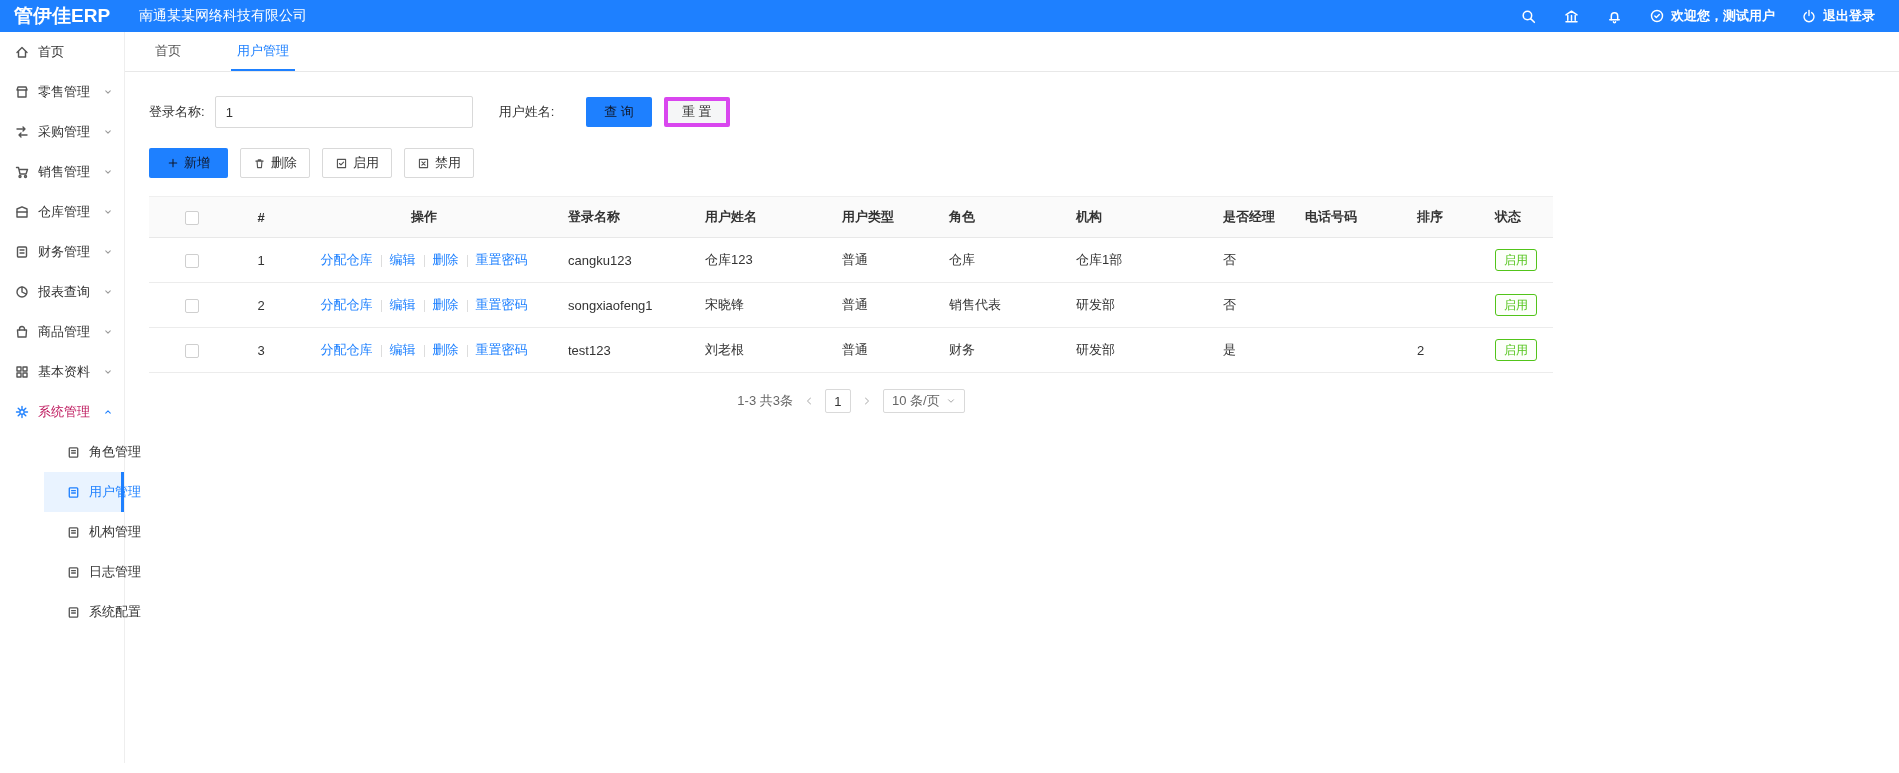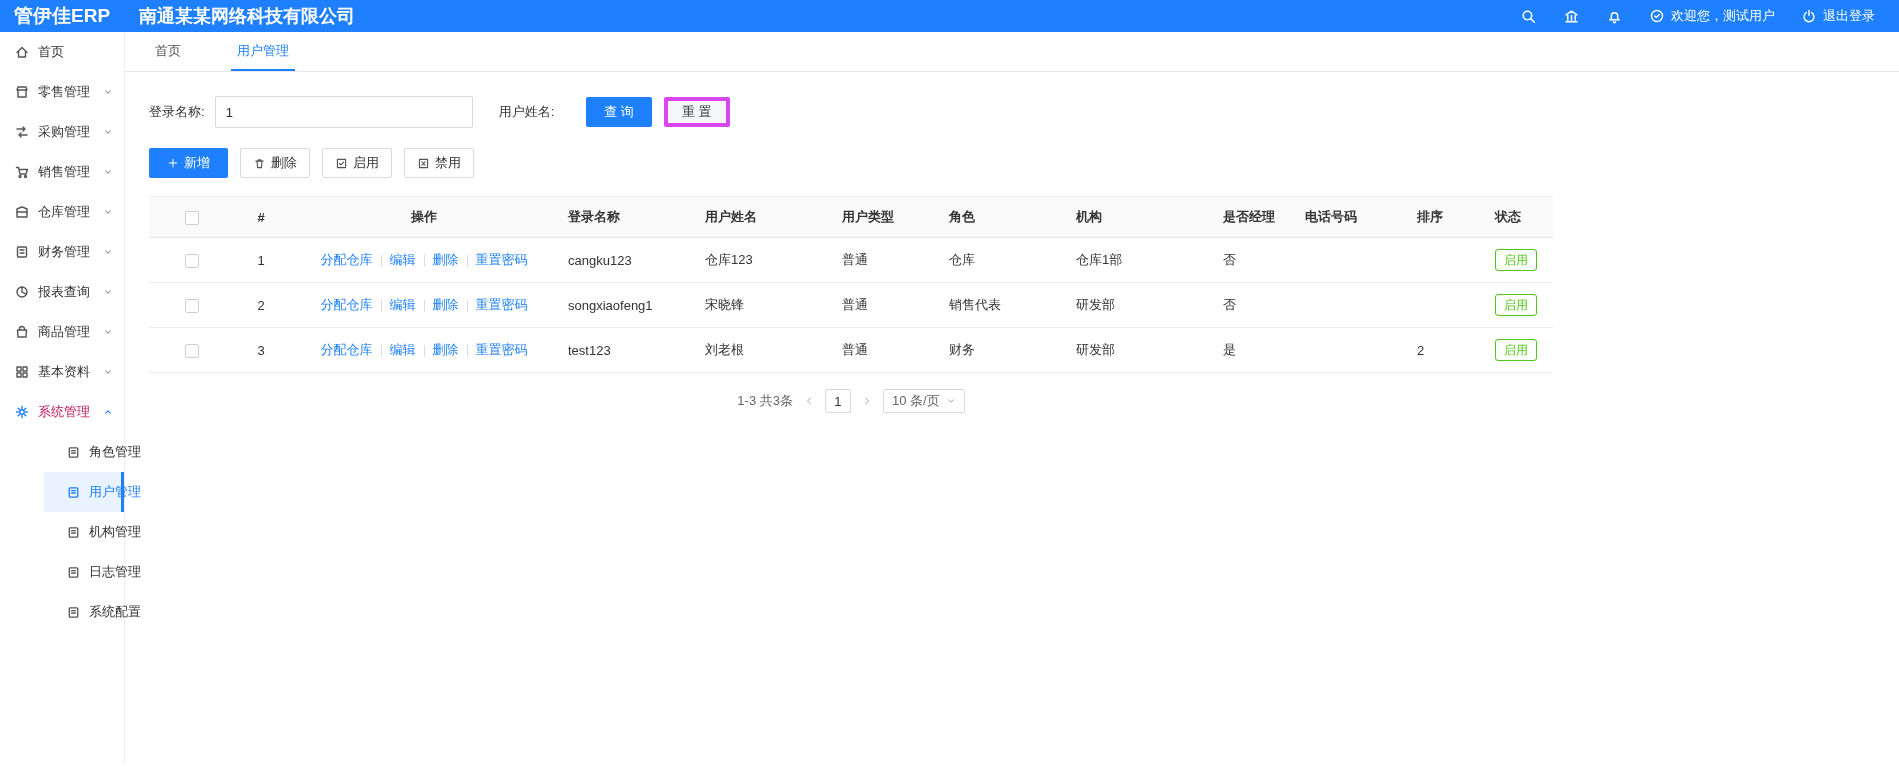--- a/index.html
+++ b/index.html
@@ -5,22 +5,22 @@
   * { margin:0; padding:0; box-sizing:border-box; }
   html,body { width:1899px; height:773px; overflow:hidden; }
   body { font-family:"Liberation Sans","DejaVu Sans",sans-serif; font-size:13px; color:#333; background:#fff; }
 
   .icon { display:inline-block; vertical-align:middle; }
   .icon svg { display:block; stroke:currentColor; fill:none; stroke-width:1.4; stroke-linecap:round; stroke-linejoin:round; }
 
   
   .topbar { height:32px; background:#1E80FF; color:#fff; display:flex; align-items:center;justify-content:space-between; }
   .logo { width:125px; padding-left:14px; font-size:19px; font-weight:bold; white-space:nowrap; }
-  .company { margin-left:14px; font-size:18px;font-weight:bold; }
-  .topbar-right { margin-left:auto; display:flex; align-items:center; gap:26px; padding-right:24px; }
+  .company { margin-left:14px; font-size:14px; }
+  .topbar-right { margin-left:auto; display:flex; align-items:center; gap:26px; padding-right:24px;font-weight:bold; }
   .tb-icon { cursor:pointer; }
   .tb-user { display:flex; align-items:center; gap:6px; cursor:pointer; font-size:13px; }
 
   
   .layout { display:flex; height:731px; }
   .sidebar { width:125px; border-right:1px solid #eee; background:#fff; flex-shrink:0; }
   .main { flex:1; min-width:0; }
 
   
   .s-item { height:40px; display:flex; align-items:center; padding:0 10px 0 14px; cursor:pointer; color:#333; position:relative; }
@@ -40,21 +40,21 @@
   .tab.active { color:#1E80FF; border-bottom-color:#1E80FF; }
 
   
   .content { padding:0 24px; }
   .filter-row { margin-top:24px; display:flex; align-items:center; }
   .f-label { margin-right:10px; white-space:nowrap; }
   .f-label.second { margin-left:26px; }
   .f-input { width:258px; height:32px; border:1px solid #d9d9d9; border-radius:2px; padding:0 10px; font-size:13px; color:#333; outline:none; font-family:inherit; }
   .f-input::placeholder { color:#bfbfbf; }
   .btn { height:30px; border-radius:2px; border:none; cursor:pointer; font-size:13px; font-family:inherit; display:inline-flex; align-items:center; gap:5px; }
-  .btn-primary { background:#1E80FF; color:#ffffff; padding:0 18px; margin-left:22px; }
+  .btn-primary { background:#1E80FF; color:#0f172a; padding:0 18px; margin-left:22px; }
   .btn-plain { background:#f5f6f7; color:#333; border:4px solid #d946ef; padding:0 14px; margin-left:12px; }
   .btn-row { margin-top:20px; display:flex; align-items:center; gap:12px; }
   .btn-white { background:#fff; color:#333; border:1px solid #d9d9d9; padding:0 12px; }
   .btn-white .icon { color:#555; }
 
   
   .table-wrap { width:1404px; margin-top:18px; }
   table { width:1404px; border-collapse:collapse; table-layout:fixed; }
   thead th { background:#fafafa; font-weight:bold; color:#333; text-align:left; padding:11px 8px; border-top:1px solid #efefef; border-bottom:1px solid #e8e8e8; font-size:13px; }
   th.center, td.center { text-align:center; }

